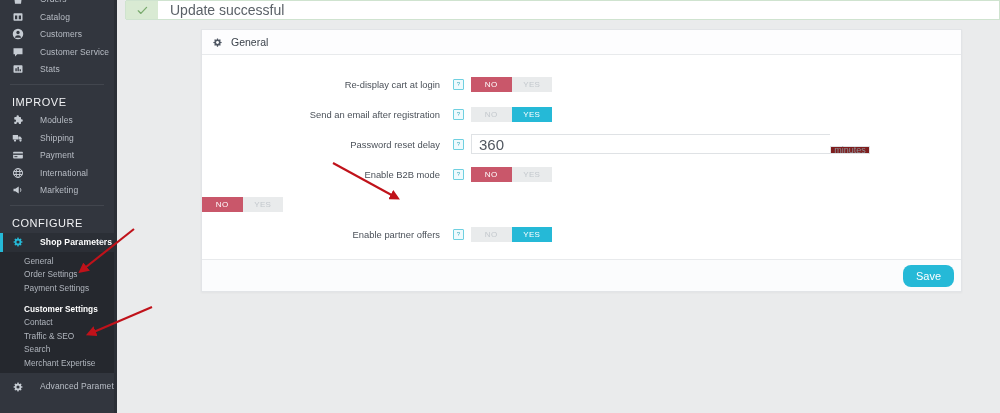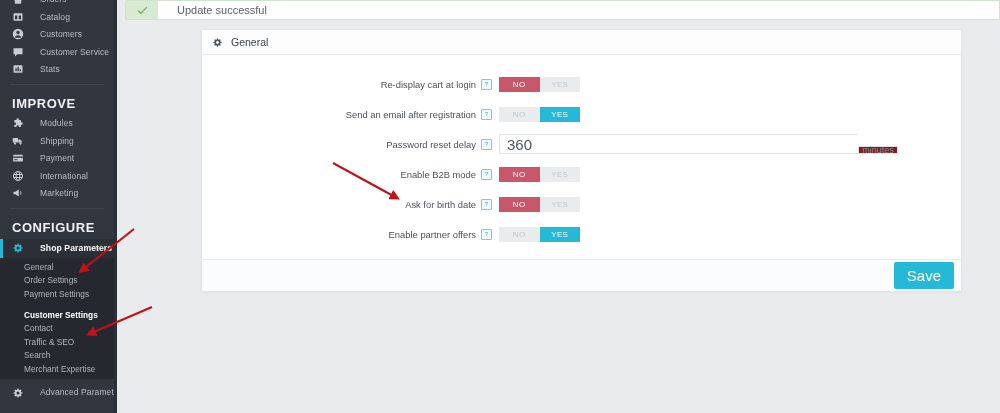--- a/index.html
+++ b/index.html
@@ -28,22 +28,22 @@
     width:12px;height:12px;margin-right:9px;flex:0 0 12px;
     display:flex;align-items:center;justify-content:center;
     color:#c6ccd3;
   }
   .nav-item .ico svg{display:block;}
   .nav-item .lbl{line-height:1;}
   .nav-sep{
     height:1px;background:#42464e;margin:6px 10px 6px 10px;
   }
   .nav-head{
-    padding:5px 0 4px 12px;color:#f1f2f4;font-size:13px;
-    font-weight:bold;letter-spacing:.55px;
+    padding:5px 0 4px 12px;color:#f1f2f4;font-size:11px;
+    font-weight:normal;letter-spacing:.55px;
   }
   
   #shop-parameters{
     background:#2b2f36;height:19px;color:#ffffff;font-weight:bold;
     font-size:8.6px;
   }
   #shop-parameters .accent{
     position:absolute;left:0;top:0;width:3px;height:100%;background:#25b9d7;
   }
   #shop-parameters .ico{color:#25b9d7;}
@@ -62,41 +62,41 @@
     position:absolute;left:126px;top:0px;width:874px;height:20px;
     background:#ffffff;border:1px solid #cfe3cf;border-left:none;
     box-sizing:border-box;display:flex;align-items:center;
   }
   #alert-icon-box{
     width:32px;height:100%;background:#d9ead3;
     display:flex;align-items:center;justify-content:center;flex:0 0 32px;
     margin-left:-1px;border-left:1px solid #cfe3cf;
   }
   #alert-icon-box svg{display:block;}
-  #alert-text{padding-left:19px;color:#5b6168;font-size:11px;}
+  #alert-text{padding-left:12px;color:#5b6168;font-size:14px;}
   
   #panel{
     position:absolute;left:201px;top:29px;width:761px;
     background:#ffffff;border:1px solid #e2e4e7;box-sizing:border-box;
     box-shadow:0 1px 2px rgba(0,0,0,.04);
   }
   #panel-header{
     height:24px;display:flex;align-items:center;padding-left:10px;
     border-bottom:1px solid #e8eaec;background:#fdfdfe;
   }
   #panel-header .gear{margin-right:8px;color:#4e5662;display:flex;}
   #panel-title{font-size:10.5px;color:#3b424b;}
   #panel-body{padding:14px 0 10px 0;}
   .form-row{
     display:flex;align-items:center;height:30px;
   }
   .form-label{
     width:262px;text-align:right;padding-right:7px;
     font-size:9.4px;color:#4b5159;white-space:nowrap;
-    display:flex;align-items:center;justify-content:flex-end;gap:5px;margin-left:28px;
+    display:flex;align-items:center;justify-content:flex-end;gap:13px;
   }
   .help-ico{
     width:9px;height:9px;border:1px solid #6fd0e0;background:#eefafd;
     display:inline-flex;align-items:center;justify-content:center;
     font-size:6px;color:#3fa9bd;line-height:1;flex:0 0 9px;
     border-radius:1px;
   }
   .switch{display:flex;height:15px;width:81px;font-size:8px;font-weight:normal;
     letter-spacing:.4px;overflow:hidden;}
   .switch span{
@@ -115,22 +115,22 @@
   .input-addon{
     width:40px;border:1px solid #dfe2e5;background:#7f1d1d;
     display:flex;align-items:center;justify-content:center;
     font-size:9px;color:#8c9299;box-sizing:border-box;margin-top:12px;
   }
   #panel-footer{
     border-top:1px solid #e8eaec;background:#fbfcfd;height:31px;
     display:flex;align-items:center;justify-content:flex-end;padding-right:7px;
   }
   #save-button{
-    background:#25b9d7;color:#ffffff;border:none;border-radius:2px;
-    font-family:inherit;font-size:15px;padding:5px 13px;cursor:pointer;
+    background:#25b9d7;color:#ffffff;border:none;border-radius:8px;
+    font-family:inherit;font-size:11px;padding:5px 13px;cursor:pointer;
   }
   
   #arrows{position:absolute;left:0;top:0;width:1000px;height:413px;pointer-events:none;}
 </style>
 </head>
 <body>
 
 <div id="sidebar">
 
   <div id="sidebar-top" style="padding-top:0px;margin-top:-9px;">
@@ -340,24 +340,20 @@
         <span>Enable B2B mode</span>
         <span class="help-ico">?</span>
       </div>
       <div class="switch sw-on-off">
         <span class="no">NO</span>
         <span class="yes">YES</span>
       </div>
     </div>
 
     <div class="form-row">
-      <div class="form-label">
-        <span>Ask for birth date</span>
-        <span class="help-ico">?</span>
-      </div>
       <div class="switch sw-on-off">
         <span class="no">NO</span>
         <span class="yes">YES</span>
       </div>
     </div>
 
     <div class="form-row">
       <div class="form-label">
         <span>Enable partner offers</span>
         <span class="help-ico">?</span>

